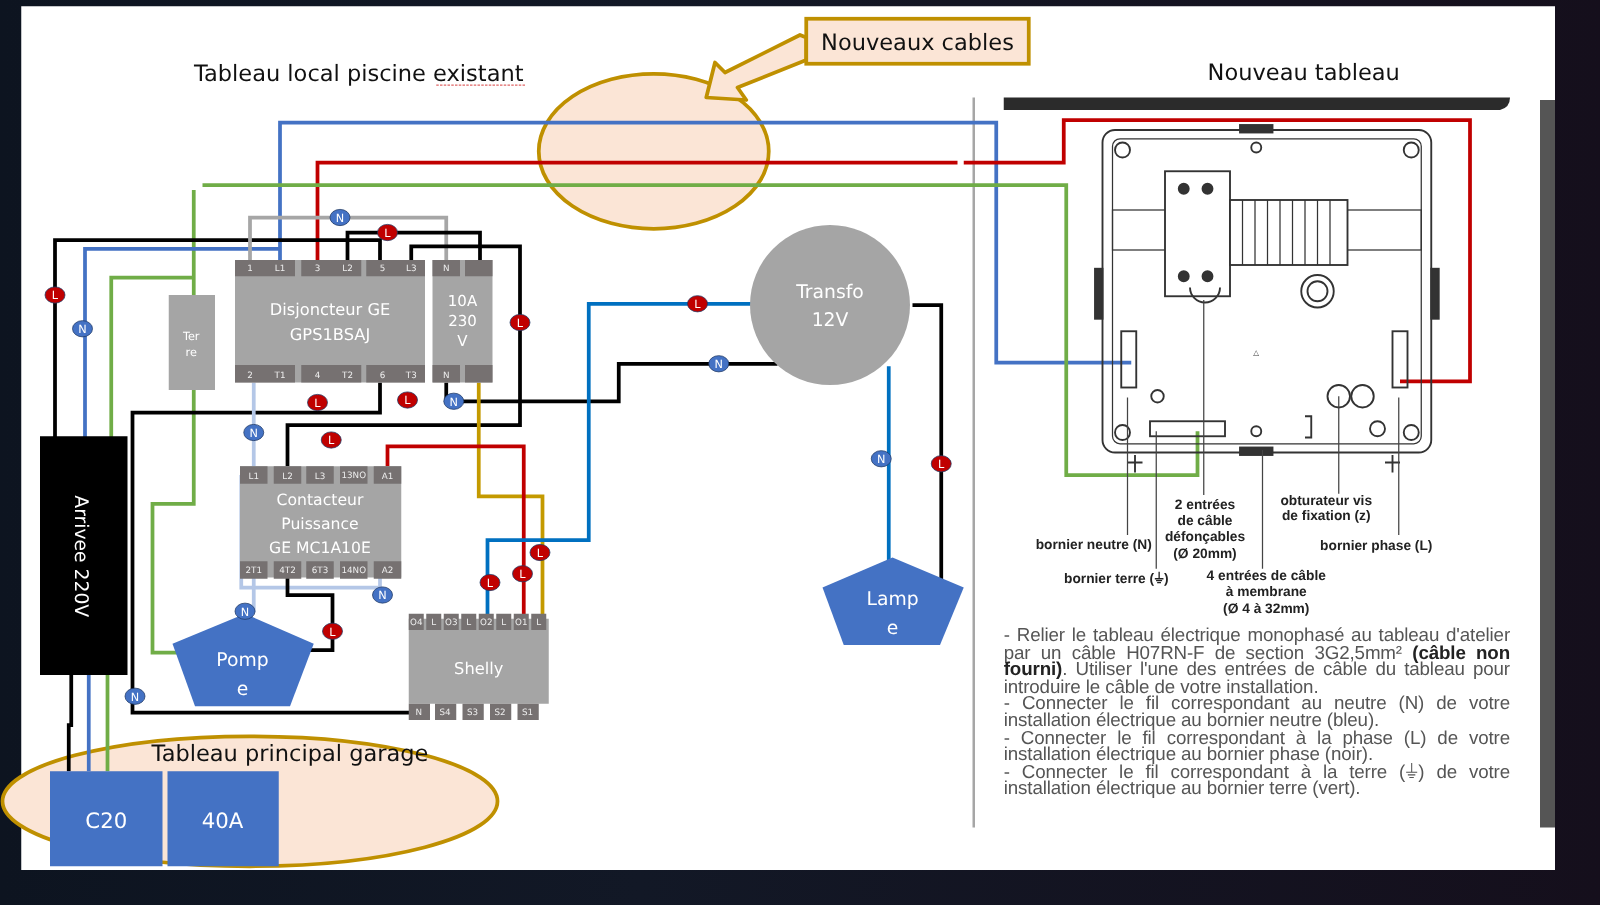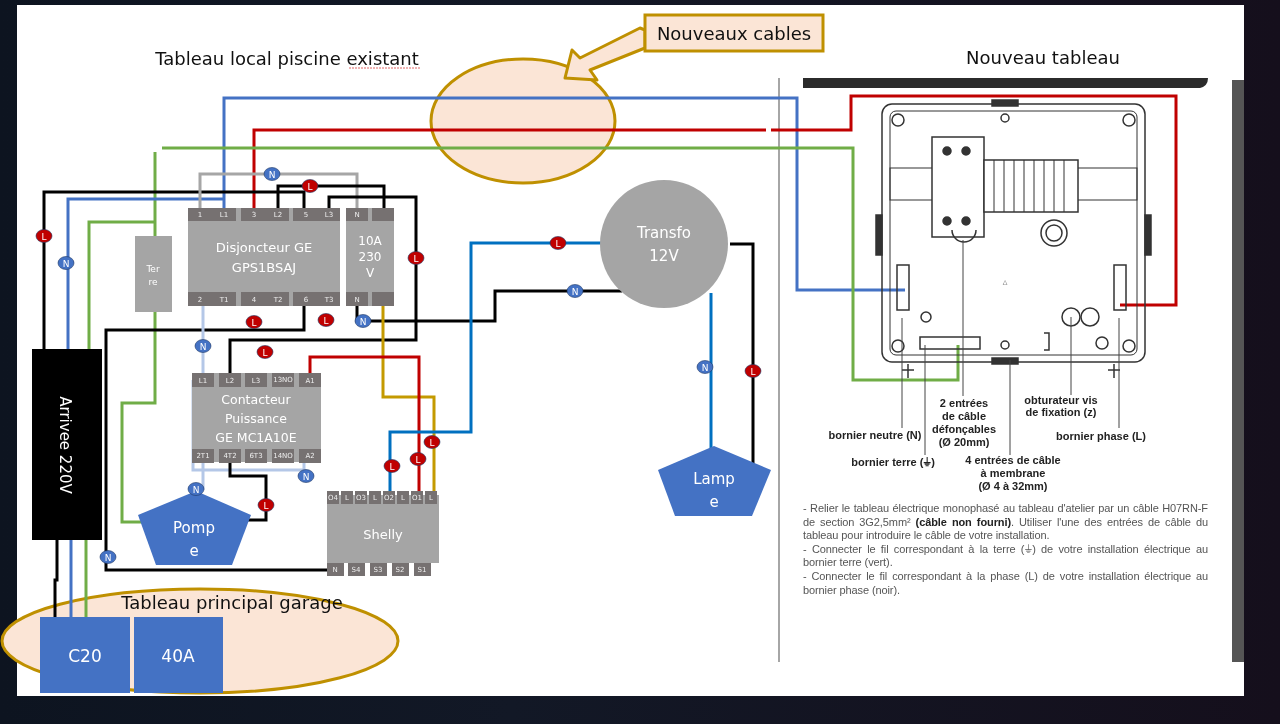--- a/index.html
+++ b/index.html
@@ -13,21 +13,21 @@
     position:absolute; left:17px; top:5px; width:1227px; height:691px;
     background:#ffffff;
   }
   svg#diagram { position:absolute; left:0; top:0; width:1280px; height:724px; }
   .t-title { font-family:"DejaVu Sans", sans-serif; font-size:18px; fill:#111; }
   .t-box { font-family:"DejaVu Sans", sans-serif; fill:#ffffff; }
   .t-term { font-family:"DejaVu Sans", sans-serif; font-size:7px; fill:#eeeeee; }
   .t-doc-b { font-family:"Liberation Sans", sans-serif; font-size:11px; font-weight:bold; fill:#222; }
   .doc-para {
     position:absolute; left:803px; top:502px; width:405px;
-    font-family:"Liberation Sans", sans-serif; font-size:11px; line-height:13.6px;
+    font-family:"Liberation Sans", sans-serif; font-size:15px; line-height:13.6px;
     color:#555; text-align:justify; letter-spacing:-0.1px;
   }
   .doc-para p { margin:0; }
   .doc-para b { color:#222; }
 </style>
 </head>
 <body>
 
 <div id="slide"></div>
 
@@ -339,15 +339,16 @@
       <text x="306" y="479.5" text-anchor="middle" font-size="9" fill="#fff" font-family="&quot;DejaVu Sans&quot;, sans-serif">N</text>
       <ellipse cx="266" cy="505" rx="8" ry="6.5" fill="#c00000" stroke="#1f3864" stroke-width="0.6"></ellipse>
       <text x="266" y="508.5" text-anchor="middle" font-size="9" fill="#fff" font-family="&quot;DejaVu Sans&quot;, sans-serif">L</text>
       <ellipse cx="108" cy="557" rx="8" ry="6.5" fill="#4472c4" stroke="#1f3864" stroke-width="0.6"></ellipse>
       <text x="108" y="560.5" text-anchor="middle" font-size="9" fill="#fff" font-family="&quot;DejaVu Sans&quot;, sans-serif">N</text>
     </g>
 </svg>
 
 <div class="doc-para">
   <p><span>- Relier le tableau électrique monophasé au tableau d'atelier par un câble H07RN-F de section 3G2,5mm² </span><b>(câble non fourni)</b><span>. Utiliser l'une des entrées de câble du tableau pour introduire le câble de votre installation.</span></p>
+  <p>- Connecter le fil correspondant au neutre (N) de votre installation électrique au bornier neutre (bleu).</p>
+  <p>- Connecter le fil correspondant à la phase (L) de votre installation électrique au bornier phase (noir).</p>
   <p>- Connecter le fil correspondant à la terre (⏚) de votre installation électrique au bornier terre (vert).</p>
-  <p>- Connecter le fil correspondant à la phase (L) de votre installation électrique au bornier phase (noir).</p>
 </div>
 
 </body></html>

